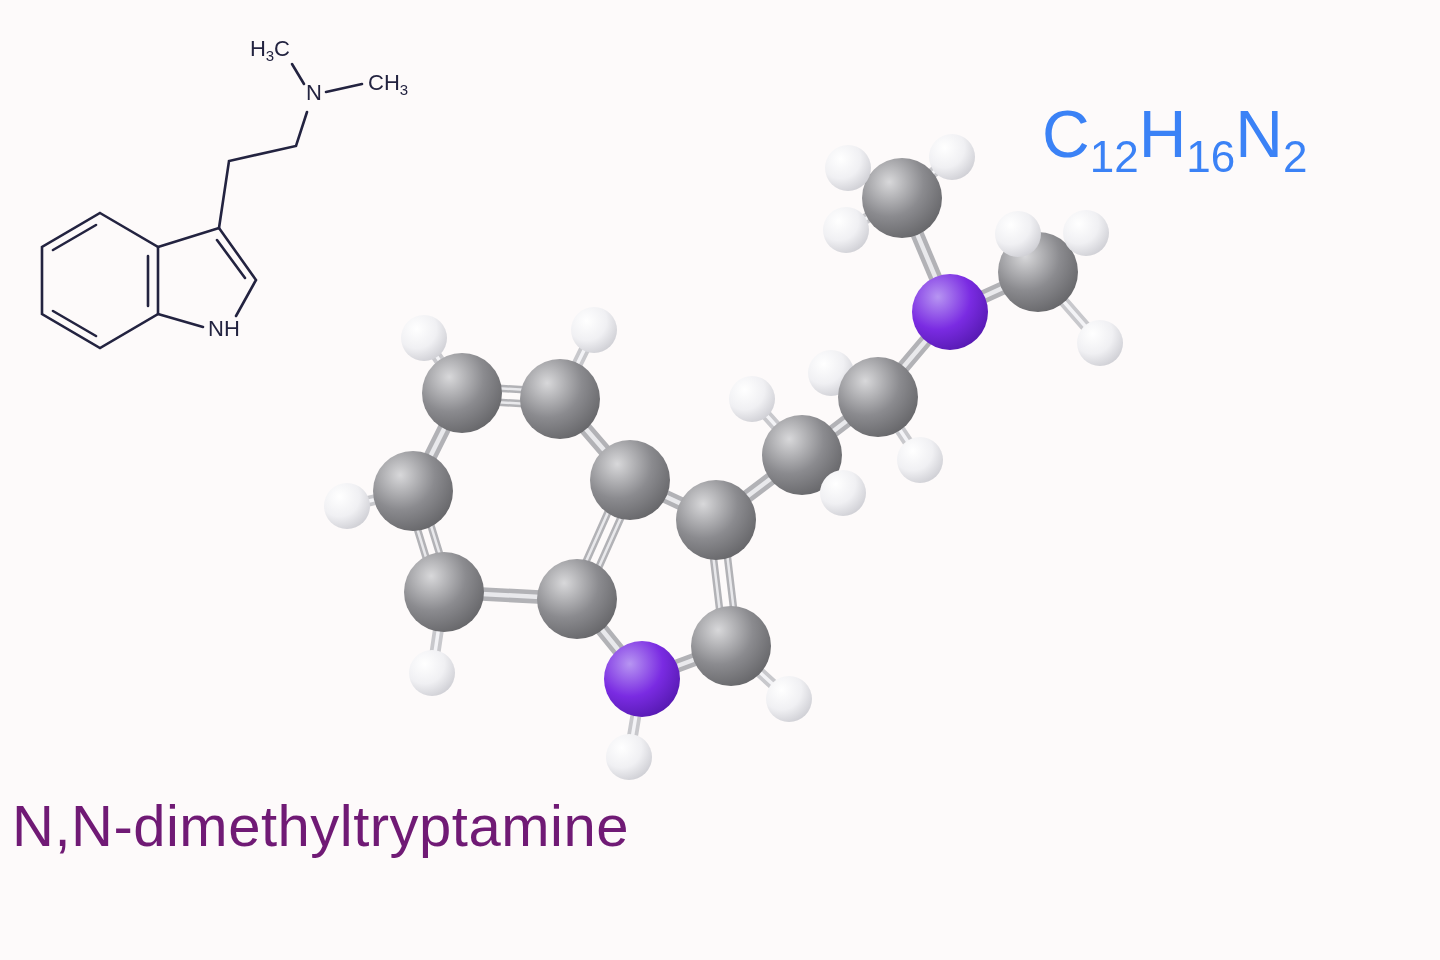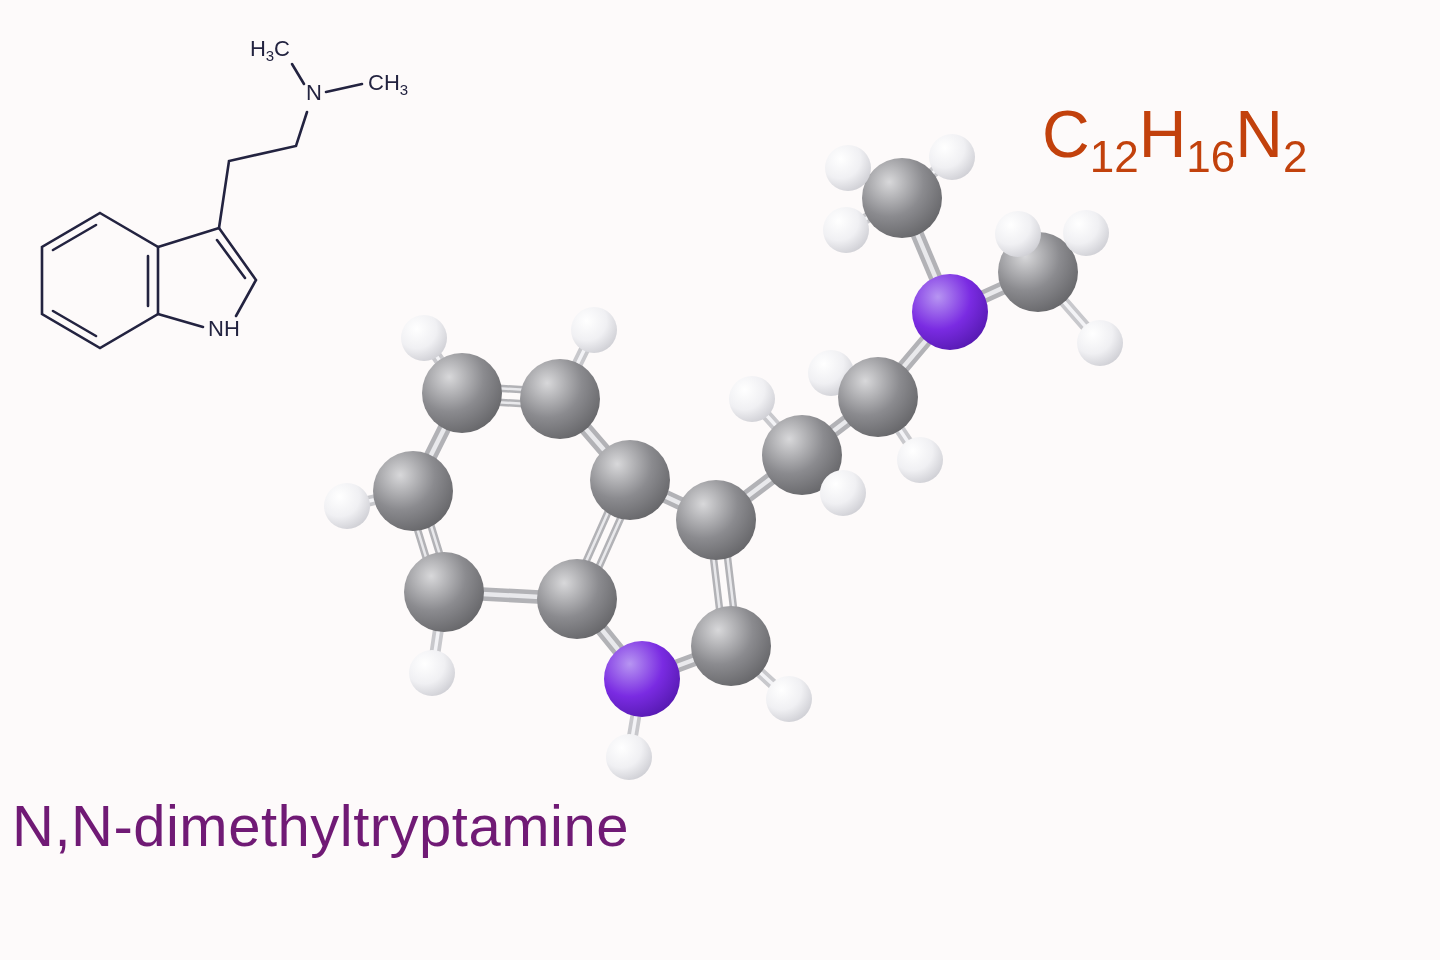--- a/index.html
+++ b/index.html
@@ -4,21 +4,21 @@
 <style>
   html,body{margin:0;padding:0;background:#fdfafa;}
   .page{
     position:relative;width:1440px;height:960px;background:#fdfafa;
     overflow:hidden;font-family:"Liberation Sans",sans-serif;
   }
   .page svg{position:absolute;left:0;top:0;width:1440px;height:960px;}
   .skeletal-text{font-family:"Liberation Sans",sans-serif;}
   .formula{
     position:absolute;left:1042px;top:96px;
-    font-size:66px;color:#c2410c;white-space:nowrap;
+    font-size:66px;color:#3b82f6;white-space:nowrap;
   }
   .formula .sub{font-size:44px;position:relative;top:15px;}
   .caption{
     position:absolute;left:12px;top:792px;width:100%;
     font-size:58px;color:#701a75;letter-spacing:0.5px;
   }
 </style>
 </head>
 <body>
 

